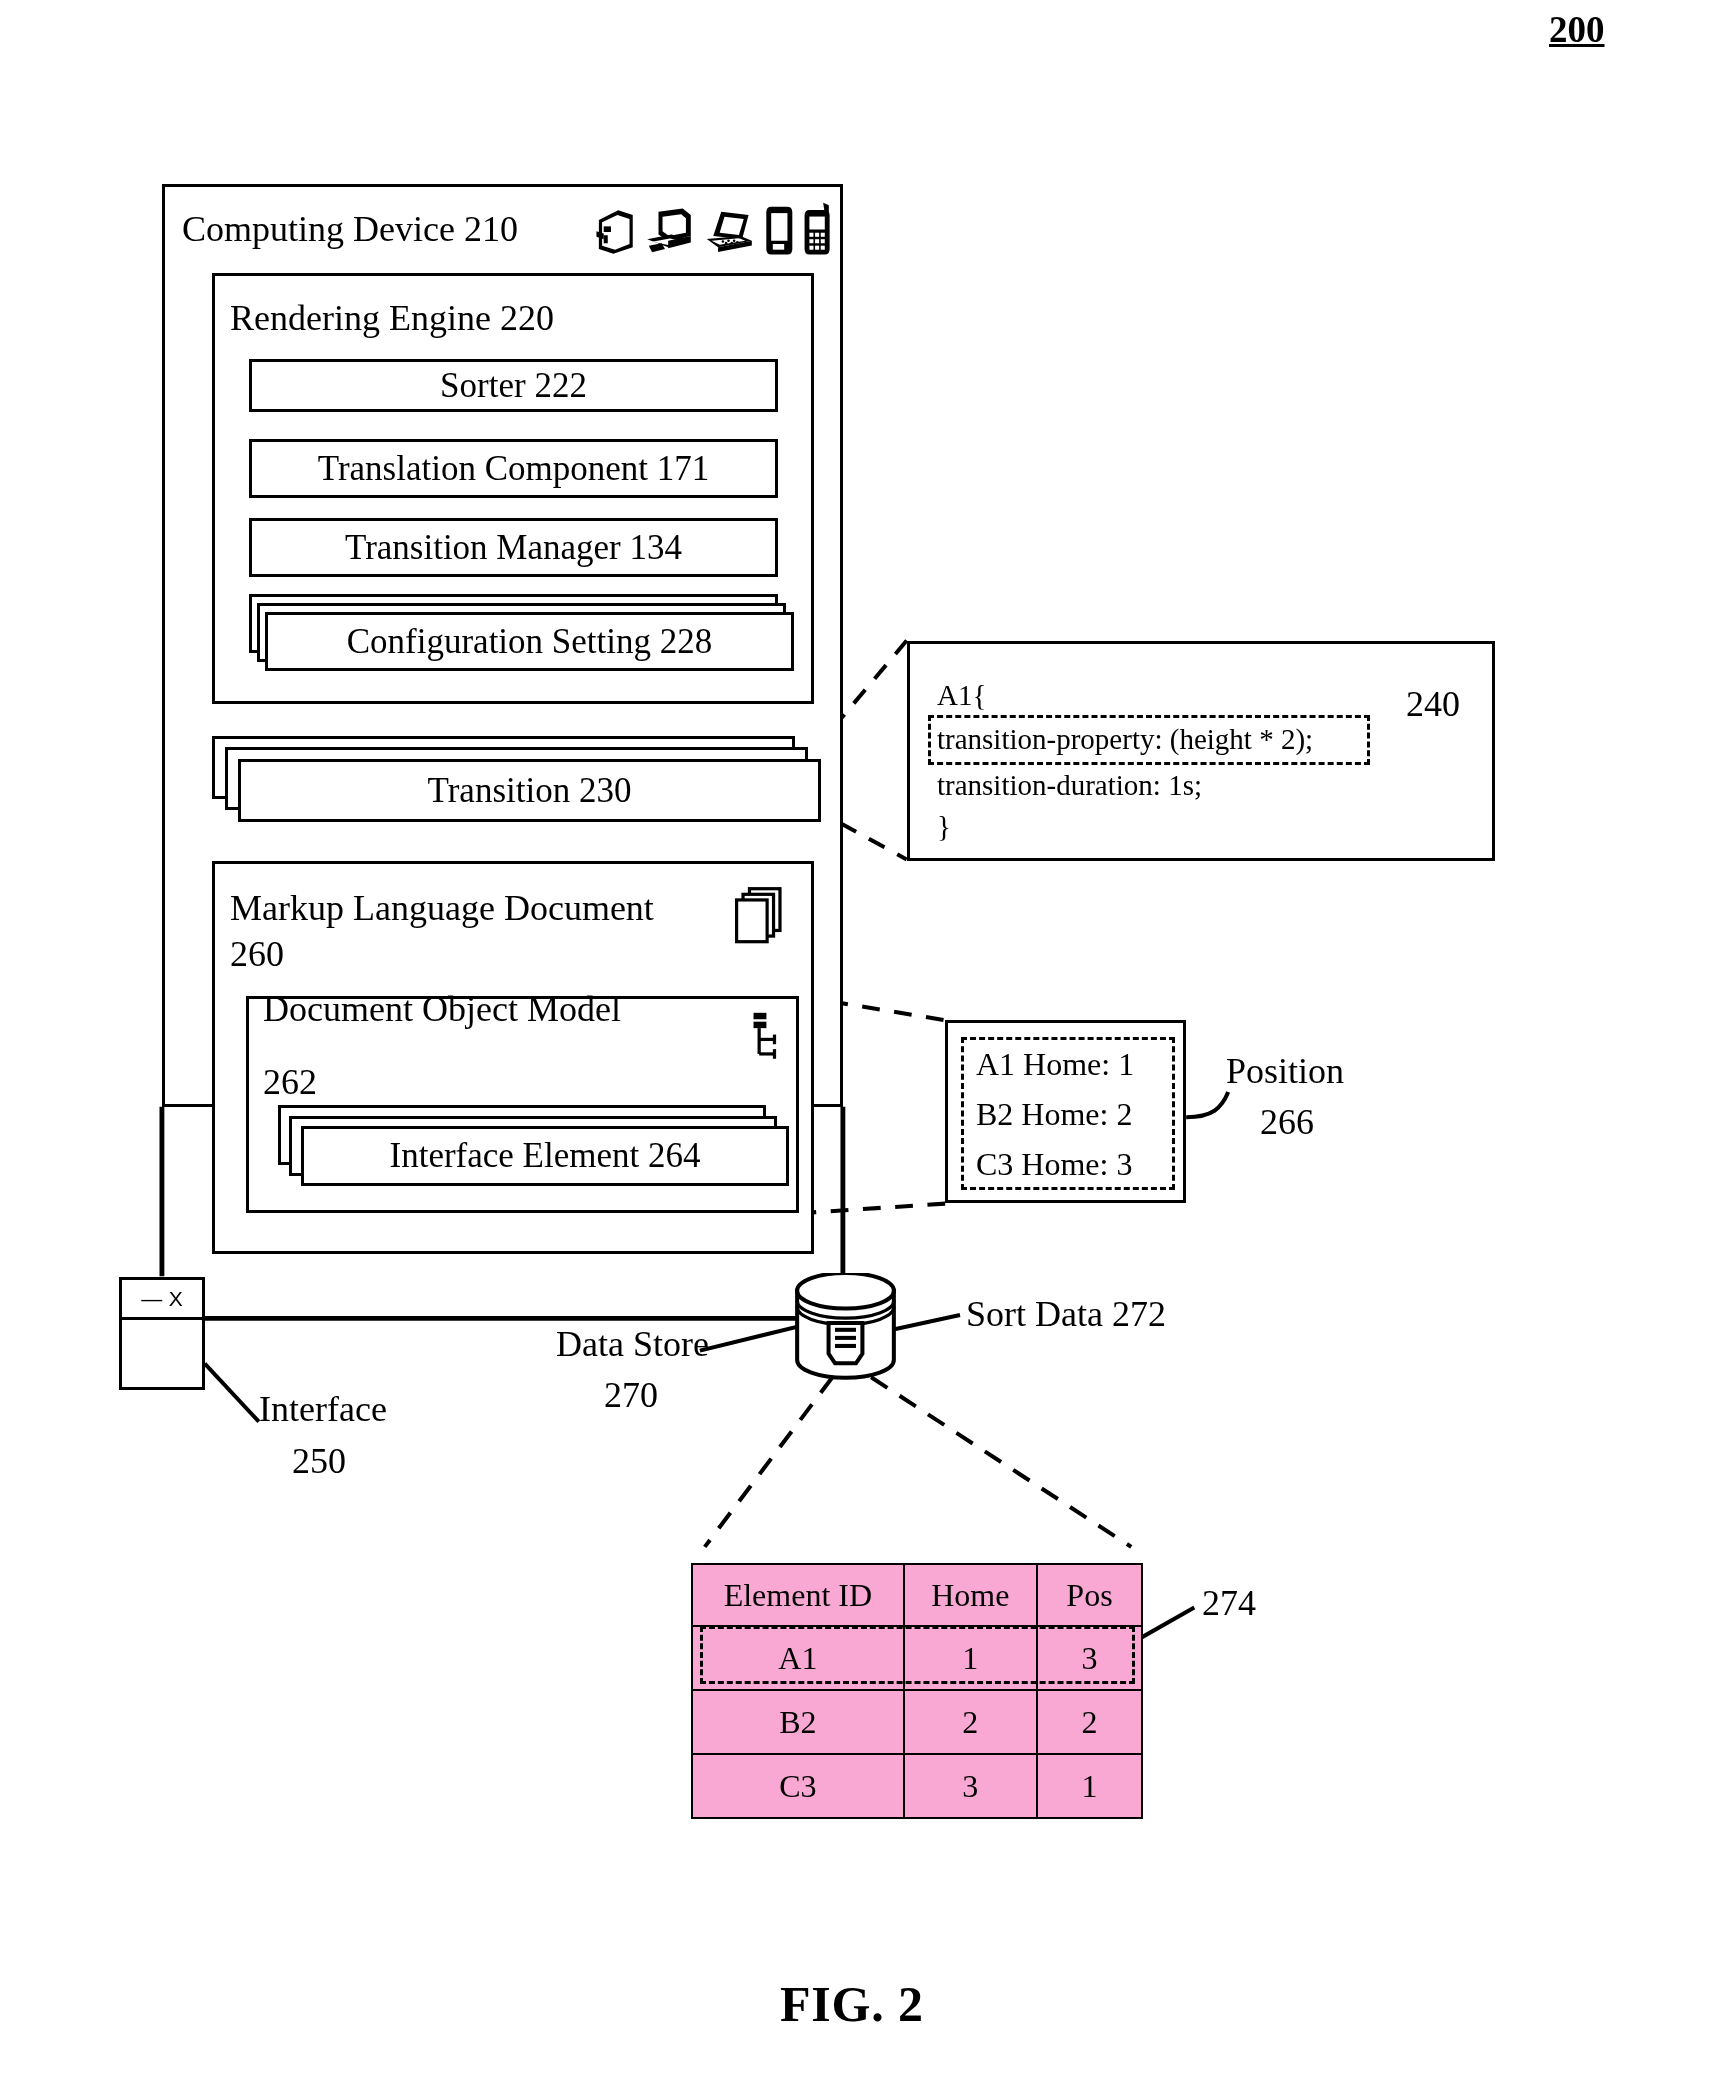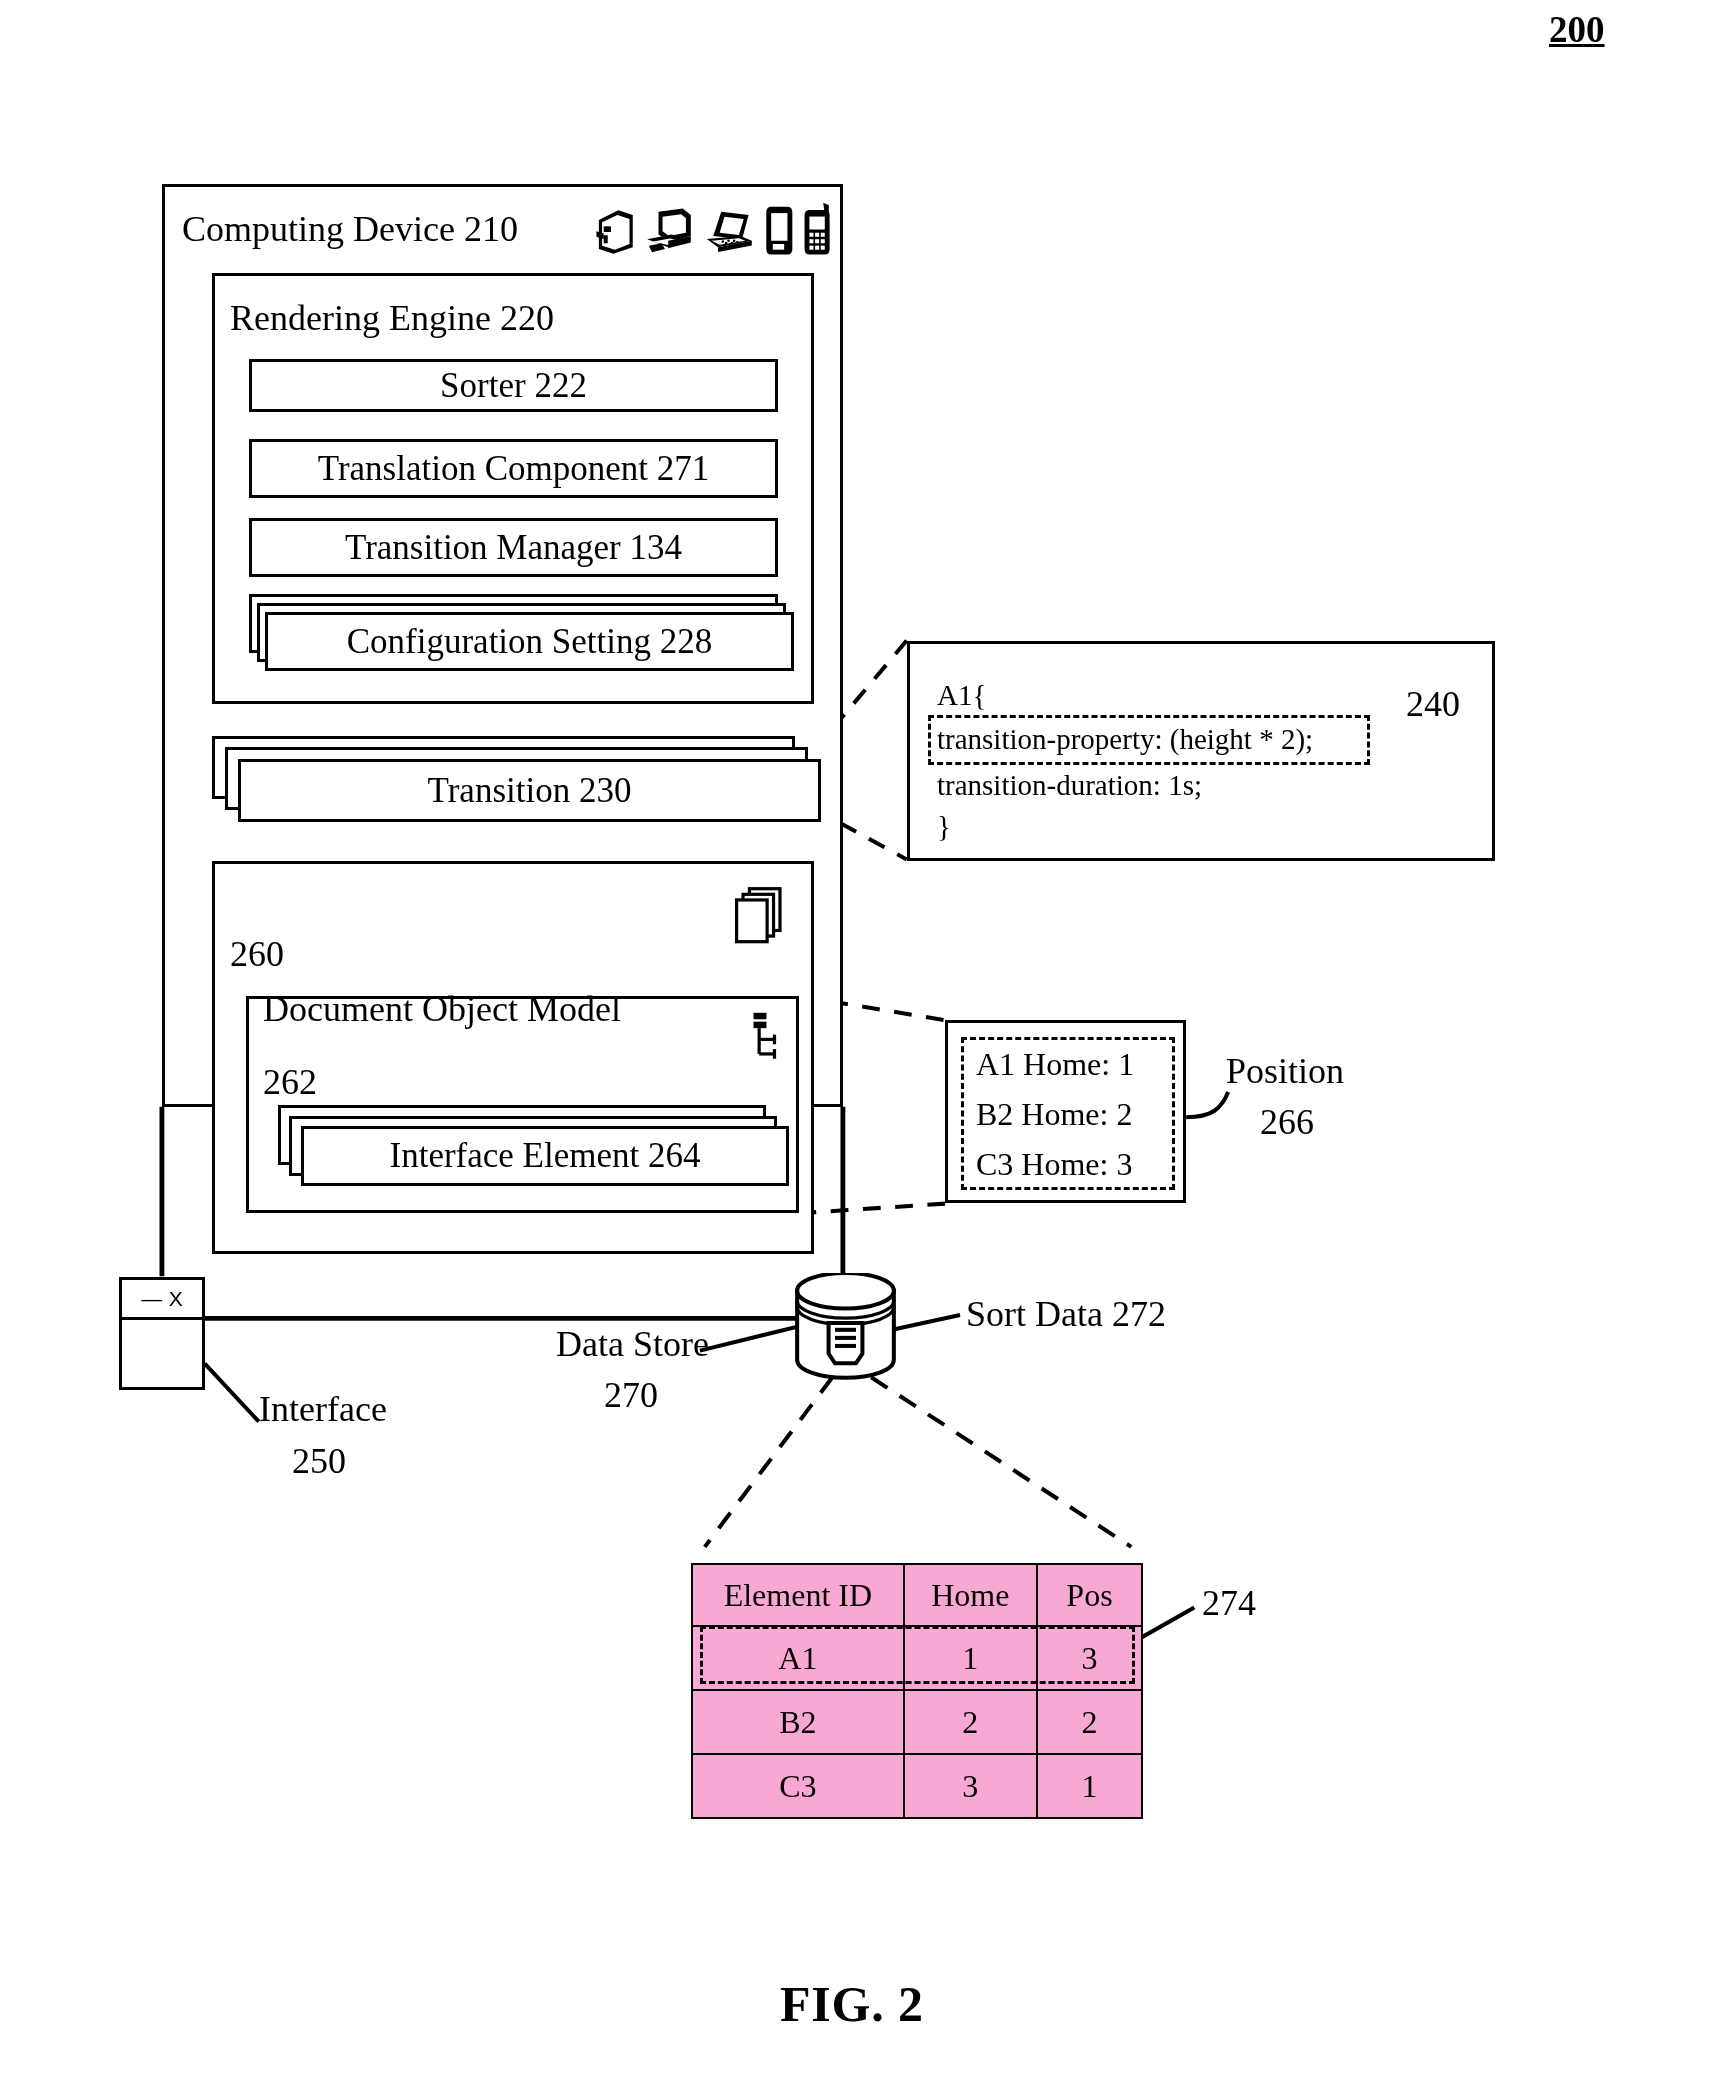--- a/index.html
+++ b/index.html
@@ -147,21 +147,21 @@
   </div>
 
   <div class="box" style="left:212px;top:273px;width:602px;height:431px;"></div>
   <div class="label t-head" style="left:230px;top:297px;">Rendering Engine 220</div>
 
   <div class="box" style="left:249px;top:359px;width:529px;height:53px;">
     <div class="ctr t-row">Sorter 222</div>
   </div>
 
   <div class="box" style="left:249px;top:439px;width:529px;height:59px;">
-    <div class="ctr t-row">Translation Component 271</div>
+    <div class="ctr t-row">Translation Component 171</div>
   </div>
 
   <div class="box" style="left:249px;top:518px;width:529px;height:59px;">
     <div class="ctr t-row">Transition Manager 134</div>
   </div>
 
   <div class="stack" style="left:249px;top:594px;width:529px;height:59px;"></div>
   <div class="stack" style="left:257px;top:603px;width:529px;height:59px;"></div>
   <div class="box" style="left:265px;top:612px;width:529px;height:59px;">
     <div class="ctr t-row">Configuration Setting 228</div>
@@ -175,20 +175,21 @@
 
   <div class="box" style="left:907px;top:641px;width:588px;height:220px;"></div>
   <div class="label t-code" style="left:937px;top:679px;">A1{</div>
   <div class="dash" style="left:928px;top:715px;width:442px;height:50px;"></div>
   <div class="label t-code" style="left:937px;top:723px;">transition-property: (height * 2);</div>
   <div class="label t-code" style="left:937px;top:769px;">transition-duration: 1s;</div>
   <div class="label t-code" style="left:937px;top:810px;">}</div>
   <div class="label t-ref" style="left:1406px;top:683px;">240</div>
 
   <div class="box" style="left:212px;top:861px;width:602px;height:393px;"></div>
+  <div class="label t-head" style="left:230px;top:887px;">Markup Language Document</div>
   <div class="label t-head" style="left:230px;top:933px;">260</div>
 
   <svg style="position:absolute;left:735px;top:887px;" width="53" height="58" viewBox="0 0 66 72">
     <rect x="18" y="2" width="38" height="52" fill="#fff" stroke="#000" stroke-width="4"></rect>
     <rect x="10" y="9" width="38" height="52" fill="#fff" stroke="#000" stroke-width="4"></rect>
     <rect x="2" y="16" width="38" height="52" fill="#fff" stroke="#000" stroke-width="4"></rect>
   </svg>
 
   <div class="box" style="left:246px;top:996px;width:553px;height:217px;"></div>
   <div class="label t-head" style="left:263px;top:988px;">Document Object Model</div>

